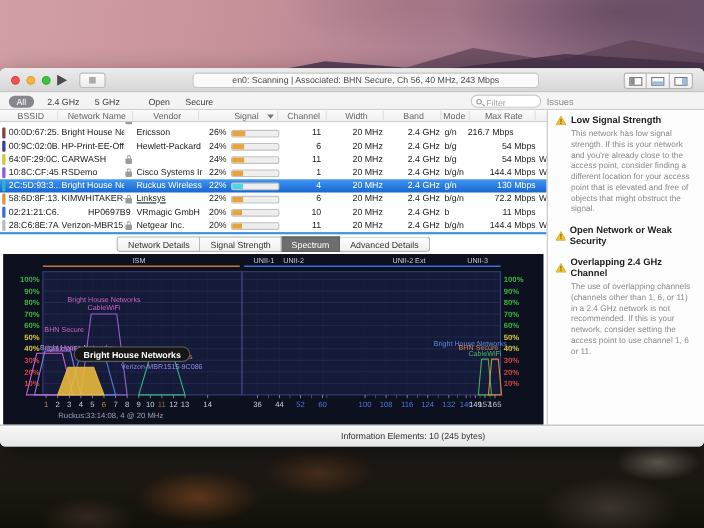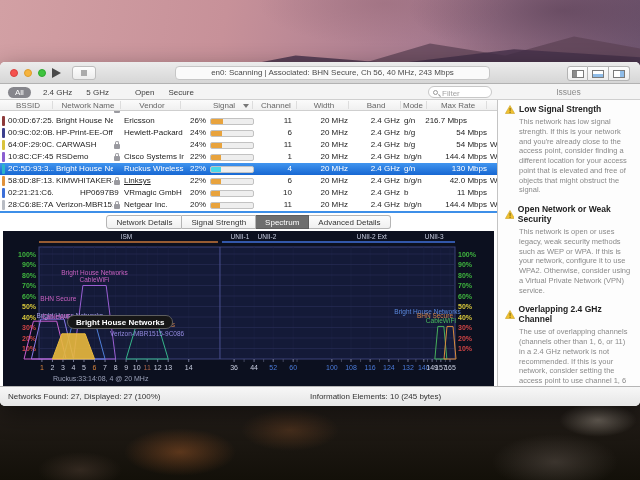--- a/index.html
+++ b/index.html
@@ -56,21 +56,21 @@
 
   .filterbar { position:absolute; left:0; top:22px; width:100%; height:16px; background:#f4f4f4; border-bottom:1px solid #cfcfcf; }
   .scopes { position:absolute; left:8px; top:0; height:16px; display:flex; align-items:center; gap:10px; }
   .scope { font-size:8px; color:#3d3d3d; background:none; border:none; font-family:inherit; padding:1px 2px; }
   .scope.sel { background:#86868c; color:#fff; border-radius:8px; padding:1px 7px; }
   .scope.gap { margin-left:12px; }
   .searchbox { position:absolute; left:428px; top:2px; width:64px; height:12px; border:1px solid #c8c8c8; border-radius:7px; background:#fff; }
   .mag { position:absolute; left:4px; top:2.5px; width:5px; height:5px; border:1px solid #9a9a9a; border-radius:50%; }
   .mag::after { content:""; position:absolute; left:4px; top:4.5px; width:3px; height:1px; background:#9a9a9a; transform:rotate(45deg); }
   .searchph { position:absolute; left:13px; top:1.5px; color:#a4a4a4; font-size:8px; }
-  .issuestitle { position:absolute; left:497px; top:3px; width:143px; text-align:center; color:#8a8a8a; font-size:8.5px; }
+  .issuestitle { position:absolute; left:497px; top:3px; width:143px; text-align:left; color:#8a8a8a; font-size:8.5px; }
 
   .main { position:absolute; left:0; top:38px; width:100%; height:286px; background:#fff; }
   .leftpane { position:absolute; left:0; top:0; width:497px; height:286px; background:#fff; }
 
   .thead { position:absolute; left:0; top:0; width:497px; height:11px; background:linear-gradient(#fbfbfb,#f0f0f0); border-bottom:1px solid #cfcfcf; }
   .hcell { position:absolute; top:1px; transform:translateX(-50%); color:#666; font-size:8px; white-space:nowrap; }
   .hsep { position:absolute; top:1px; bottom:1px; width:1px; background:#ddd; }
   .sortcaret { position:absolute; top:4px; width:0; height:0; border-left:3px solid transparent; border-right:3px solid transparent; border-top:4px solid #777; }
 
   .tbody { position:absolute; left:0; top:11px; width:497px; }
@@ -275,21 +275,21 @@
           <div class="row">
             <span class="colorbar" style="background: rgb(224, 146, 60);"></span>
             <span class="cell" style="left: 8px; width: 46px;">58:6D:8F:13...</span>
             <span class="cell" style="left: 56px; width: 57px;">KIMWHITAKER-PC</span>
             <span class="cell" style="left: 124px; width: 60px; text-decoration: underline;">Linksys</span>
             <span class="cell r" style="left: 184px; width: 22px;">22%</span>
             <span class="cell r" style="left: 256px; width: 36px;">6</span>
             <span class="cell r" style="left: 298px; width: 50px;">20 MHz</span>
             <span class="cell r" style="left: 350px; width: 50px;">2.4 GHz</span>
             <span class="cell" style="left: 404px; width: 26px;">b/g/n</span>
-            <span class="cell r" style="left: 428px; width: 59px;">42.0 Mbps</span>
+            <span class="cell r" style="left: 428px; width: 59px;">72.2 Mbps</span>
             <span class="lock" style="left: 114px;"></span>
             <span class="bartrack">
               <span class="barfill" style="width: 10px;"></span>
             </span>
             <span class="cell" style="left: 490px; width: 7px;">WPA</span>
           </div>
           <div class="row">
             <span class="colorbar" style="background: rgb(60, 111, 217);"></span>
             <span class="cell" style="left: 8px; width: 46px;">02:21:21:C6...</span>
             <span class="cell" style="left: 56px; width: 57px; margin-left: 24px;">HP0697B9</span>
@@ -501,33 +501,31 @@
           <div class="ibody">This network has low signal strength. If this is your network and you're already close to the access point, consider finding a different location for your access point that is elevated and free of objects that might obstruct the signal.</div>
         </div>
         <div class="issue">
           <div class="ititle">
             <svg width="10" height="9">
               <polygon points="5,0.5 9.6,8.5 0.4,8.5" fill="#f2c12e" stroke="#c9a22a" stroke-width="0.6"></polygon>
               <text x="5" y="7.6" font-size="6.5" text-anchor="middle" fill="#6b5a10" font-weight="bold">!</text>
             </svg>
             <span>Open Network or Weak Security</span>
           </div>
-          <div class="ibody">This network is open or uses legacy, weak security methods such as WEP or WPA. If this is your network, configure it to use WPA2. Otherwise, consider using a Virtual Private Network (VPN) service.</div>
         </div>
         <div class="issue">
           <div class="ititle">
             <svg width="10" height="9">
               <polygon points="5,0.5 9.6,8.5 0.4,8.5" fill="#f2c12e" stroke="#c9a22a" stroke-width="0.6"></polygon>
               <text x="5" y="7.6" font-size="6.5" text-anchor="middle" fill="#6b5a10" font-weight="bold">!</text>
             </svg>
             <span>Overlapping 2.4 GHz Channel</span>
           </div>
           <div class="ibody">The use of overlapping channels (channels other than 1, 6, or 11) in a 2.4 GHz network is not recommended. If this is your network, consider setting the access point to use channel 1, 6 or 11.</div>
         </div>
       </div>
   </div>
 
   <div class="statusbar">
-    <span class="sb-left">Networks Found: 27, Displayed: 27 (100%)</span>
     <span class="sb-right">Information Elements: 10 (245 bytes)</span>
   </div>
 
 </div>
 
 </body></html>

